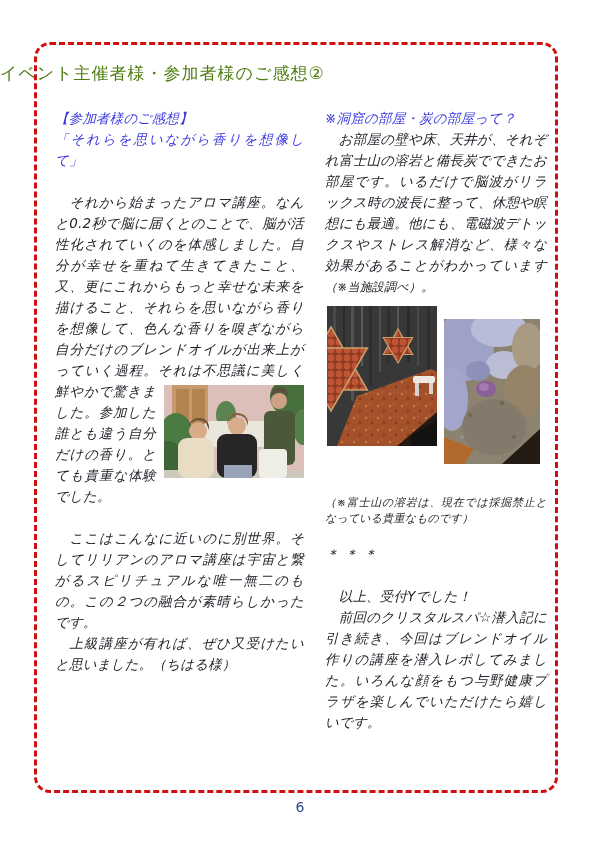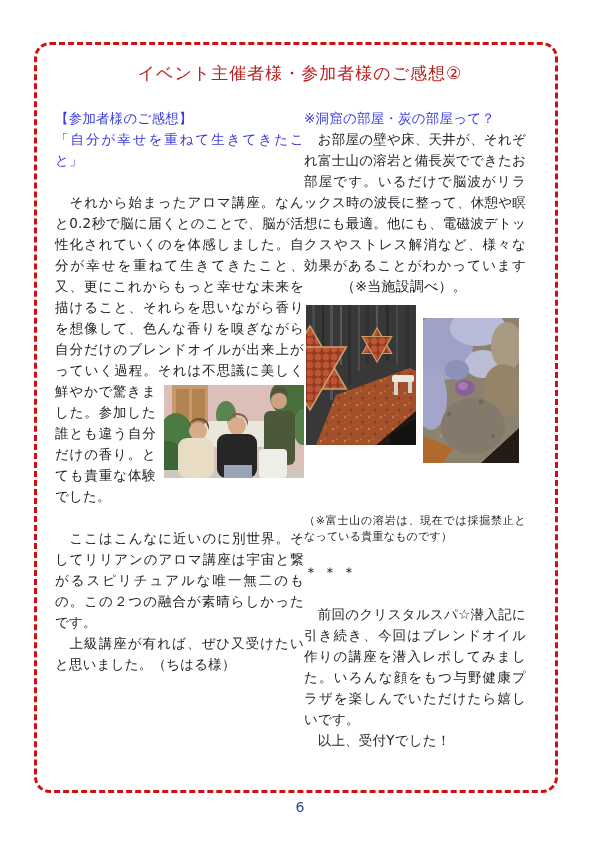--- a/index.html
+++ b/index.html
@@ -14,42 +14,41 @@
     overflow: hidden;
   }
   .frame {
     position: absolute; left: 34px; top: 42px;
     width: 524px; height: 751px;
     border: 3px dashed #d01010;
     border-radius: 16px;
   }
   .title {
     position: absolute; left: 0; right: 0; top: 62px;
-    text-align: center;
     font-size: 17px; font-weight: normal;
-    color: #b91c1c;
+    color: #4d7c0f;
     letter-spacing: 1px;
   }
   .columns {
     position: absolute; left: 55px; top: 108px;
     width: 492px;
-    display: flex; align-items: flex-start;
+    display: flex; gap: 21px; align-items: flex-start; font-style: italic;
   }
   .col-left  { width: 249px; }
   .col-right { width: 222px; }
   p, .line {
     font-size: 13.5px; line-height: 21px;
     text-align: justify;
     letter-spacing: 0.2px;
   }
   .blue { color: #3a3ae0; }
   .gap21 { height: 21px; clear: both; }
   .gap14 { height: 14px; clear: both; }
-  .small-inline { font-size: 14px; margin-left: 37px; }
-  .note-small { font-size: 11px; line-height: 16px; margin-top: 28px; }
+  .small-inline { font-size: 12px; }
+  .note-small { font-size: 11px; line-height: 16px; margin-top: 9px; }
   .stars-sep { margin-top: 17px; letter-spacing: 5px; font-size: 14px; }
   .photo { overflow: hidden; background:#ccc; }
   .photo svg { display:block; }
   .photo-people-float {
     float: right;
     width: 140px; height: 93px;
     margin: 4px 0 2px 8px;
   }
   .photos-row { position: relative; height: 166px; margin-top: 8px; clear: both; }
   .photo-cave { position: absolute; left: 2px;  top: 0;    width: 110px; height: 140px; }
@@ -66,21 +65,21 @@
 <div class="page">
 
   <div class="frame"></div>
 
   <h1 class="title">イベント主催者様・参加者様のご感想②</h1>
 
   <div class="columns">
 
     <div class="col-left">
       <p class="blue">【参加者様のご感想】</p>
-      <p class="blue">「自分が幸せを重ねて生きてきたこと」</p>
+      <p class="blue">「それらを思いながら香りを想像して」</p>
       <div class="gap21"></div>
       <p><span>　それから始まったアロマ講座。なんと0.2秒で脳に届くとのことで、脳が活性化されていくのを体感しました。自分が幸せを重ねて生きてきたこと、又、更にこれからもっと幸せな未来を描けること、それらを思いながら香りを想像して、色んな香りを嗅ぎながら自分だけのブレンドオイルが出来上がっていく過程。それは不思議に美しく鮮やかで驚き</span><span class="photo photo-people-float">
             <svg viewBox="0 0 140 93" width="140" height="93" aria-hidden="true">
             <rect width="140" height="93" fill="#ddbfba"></rect>
             <rect x="8" y="0" width="36" height="48" fill="#c69a6e"></rect>
             <rect x="12" y="4" width="13" height="40" fill="#b2824f"></rect>
             <rect x="28" y="4" width="13" height="40" fill="#b2824f"></rect>
             <ellipse cx="12" cy="54" rx="18" ry="26" fill="#4c7a43"></ellipse>
             <ellipse cx="4" cy="74" rx="15" ry="18" fill="#3c6636"></ellipse>
             <ellipse cx="128" cy="12" rx="22" ry="20" fill="#47703d"></ellipse>
@@ -173,21 +172,21 @@
           <polygon points="0,118 30,130 20,145 0,145" fill="#b2692c"></polygon>
           <polygon points="58,145 96,110 96,145" fill="#241c14"></polygon>
         </svg>
           </span>
       </div>
 
       <div class="gap14"></div>
       <p class="note-small">（※富士山の溶岩は、現在では採掘禁止となっている貴重なものです）</p>
       <p class="stars-sep">＊＊＊</p>
       <div class="gap21"></div>
+      <p>　以上、受付Yでした！</p>
       <p>　前回のクリスタルスパ☆潜入記に引き続き、今回はブレンドオイル作りの講座を潜入レポしてみました。いろんな顔をもつ与野健康プラザを楽しんでいただけたら嬉しいです。</p>
-      <p>　以上、受付Yでした！</p>
     </div>
 
   </div>
 
   <div class="page-num">6</div>
 
 </div>
 
 </body></html>

